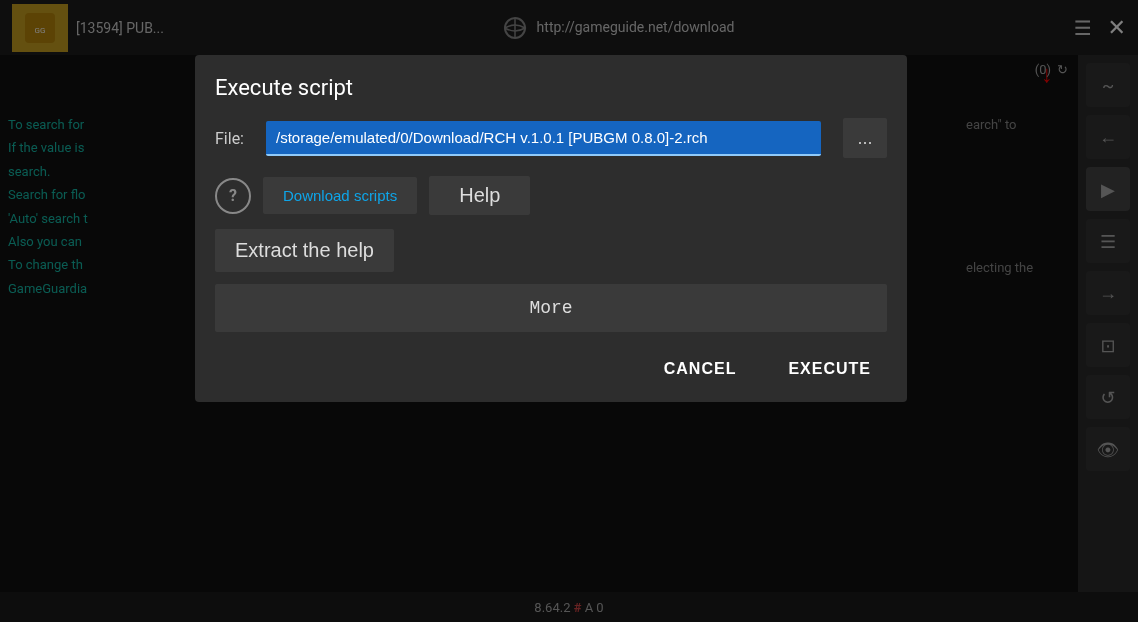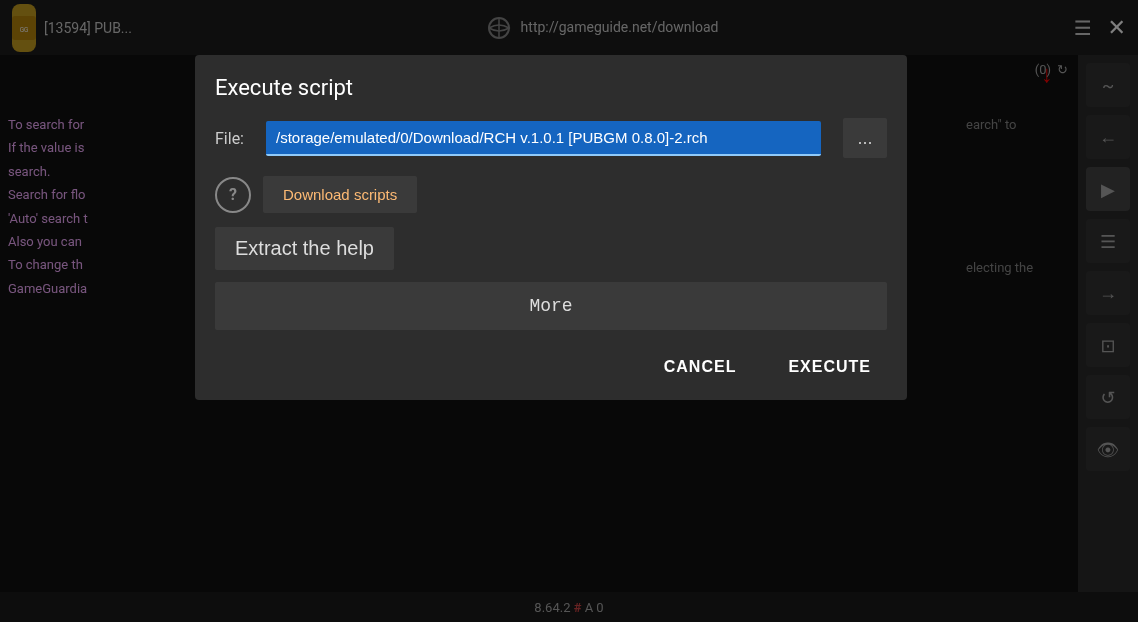--- a/index.html
+++ b/index.html
@@ -34,24 +34,24 @@
       z-index: 1;
     }
 
     .top-bar-left {
       display: flex;
       align-items: center;
       gap: 8px;
     }
 
     .app-icon {
-      width: 24px;
+      width: 56px;
       height: 48px;
       background: #c8a020;
-      border-radius: 8px;
+      border-radius: 0;
       display: flex;
       align-items: center;
       justify-content: center;
       font-size: 10px;
       color: white;
     }
 
     .app-label {
       color: #ccc;
       font-size: 14px;
@@ -74,21 +74,21 @@
 
     
     .left-panel {
       position: absolute;
       top: 55px;
       left: 0;
       width: 200px;
       bottom: 30px;
       background: #111;
       padding: 8px;
-      color: #f0abfc;
+      color: #14b8a6;
       font-size: 13px;
       line-height: 1.6;
       overflow: hidden;
     }
 
     
     .right-sidebar {
       position: absolute;
       top: 55px;
       right: 0;
@@ -271,21 +271,21 @@
       justify-content: center;
       font-size: 16px;
       font-weight: bold;
       cursor: pointer;
     }
 
     .btn-download {
       background: #3a3a3a;
       border: none;
       border-radius: 2px;
-      color: #fdba74;
+      color: #0ea5e9;
       font-size: 15px;
       padding: 10px 20px;
       cursor: pointer;
     }
 
     .btn-help {
       background: #3a3a3a;
       border: none;
       border-radius: 2px;
       color: #ddd;
@@ -443,20 +443,21 @@
     <button class="file-browse-btn">
       <span>...</span>
     </button>
   </div>
 
   <div class="action-row">
     <div class="help-circle">
       <span>?</span>
     </div>
     <button class="btn-download">Download scripts</button>
+    <button class="btn-help">Help</button>
   </div>
 
   <div>
     <button class="btn-extract">Extract the help</button>
   </div>
 
   <button class="btn-more">More</button>
 
   <div class="dialog-footer">
     <button class="btn-cancel">CANCEL</button>

